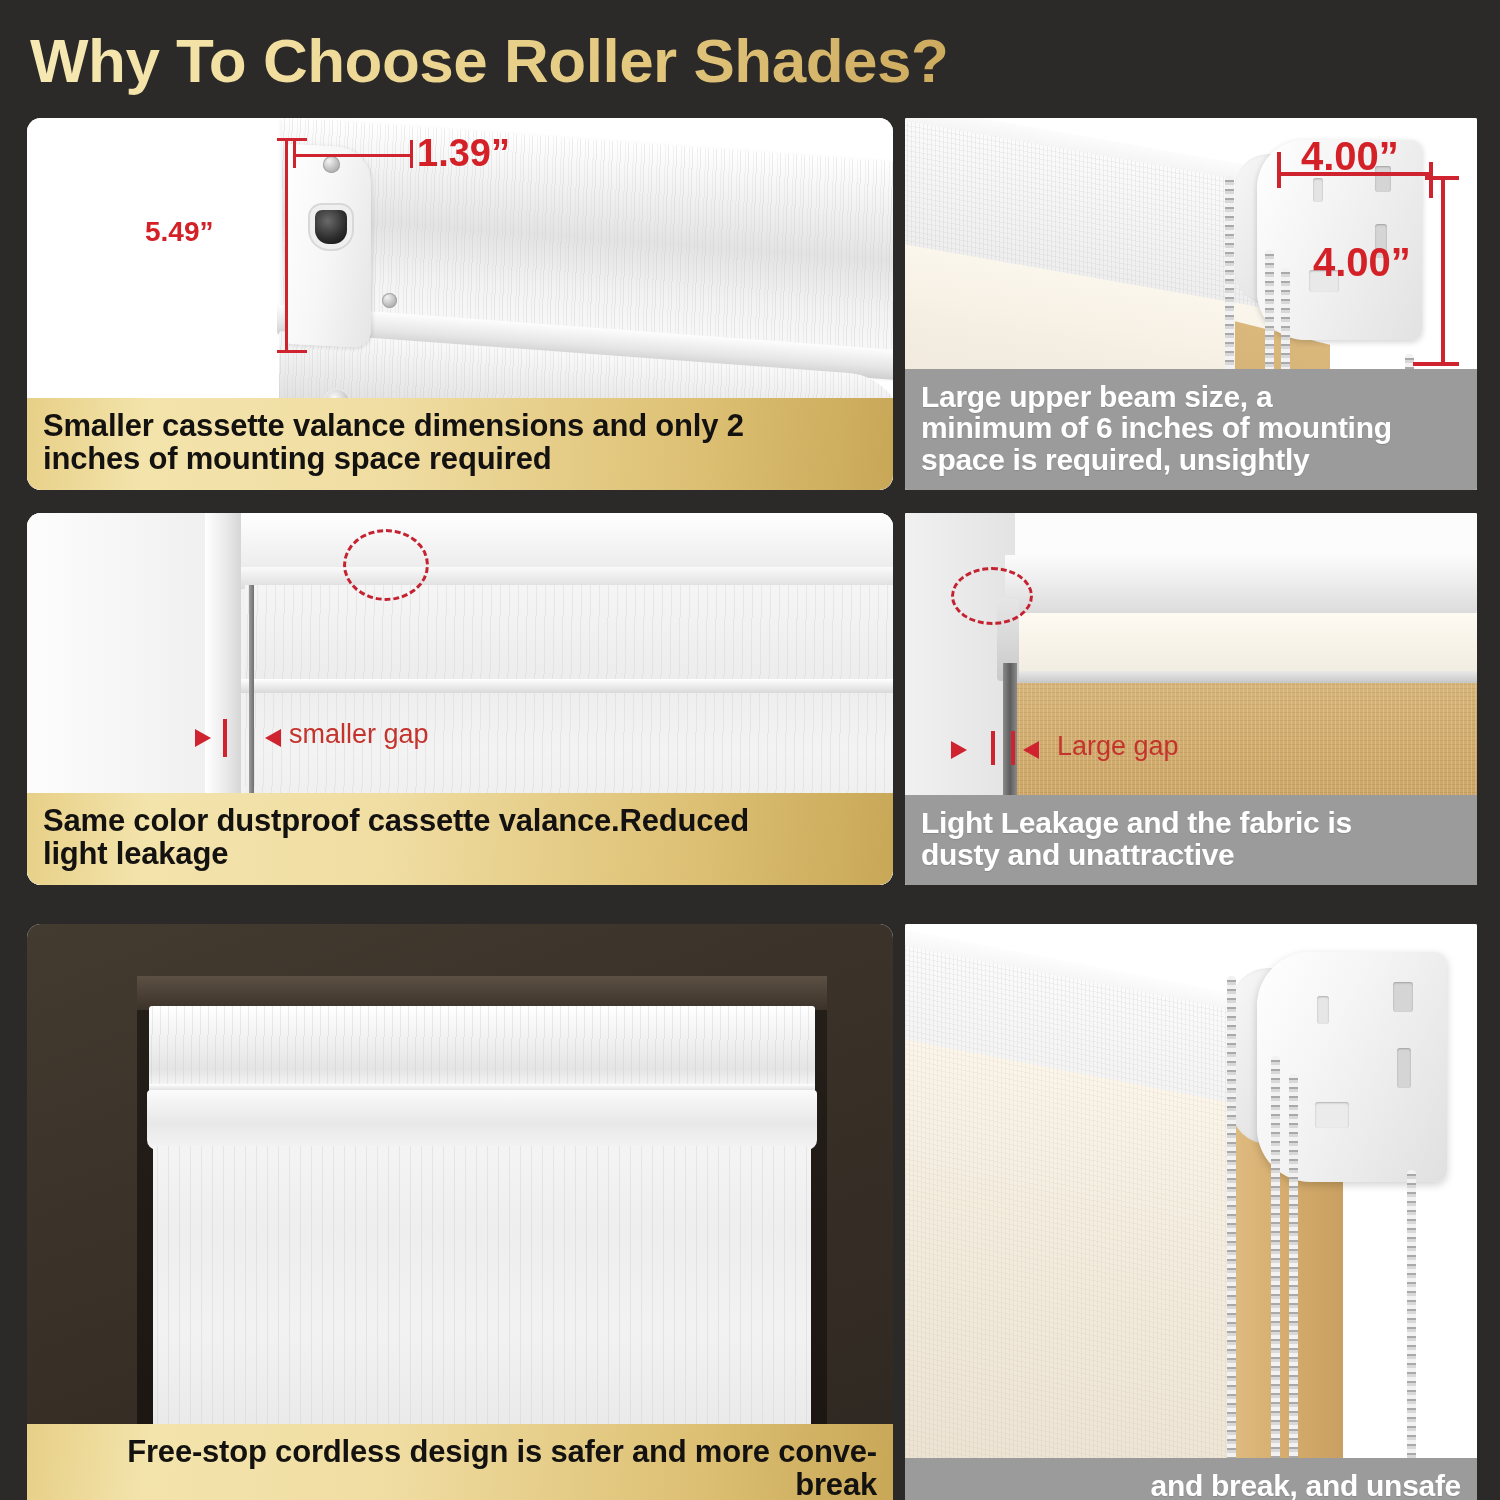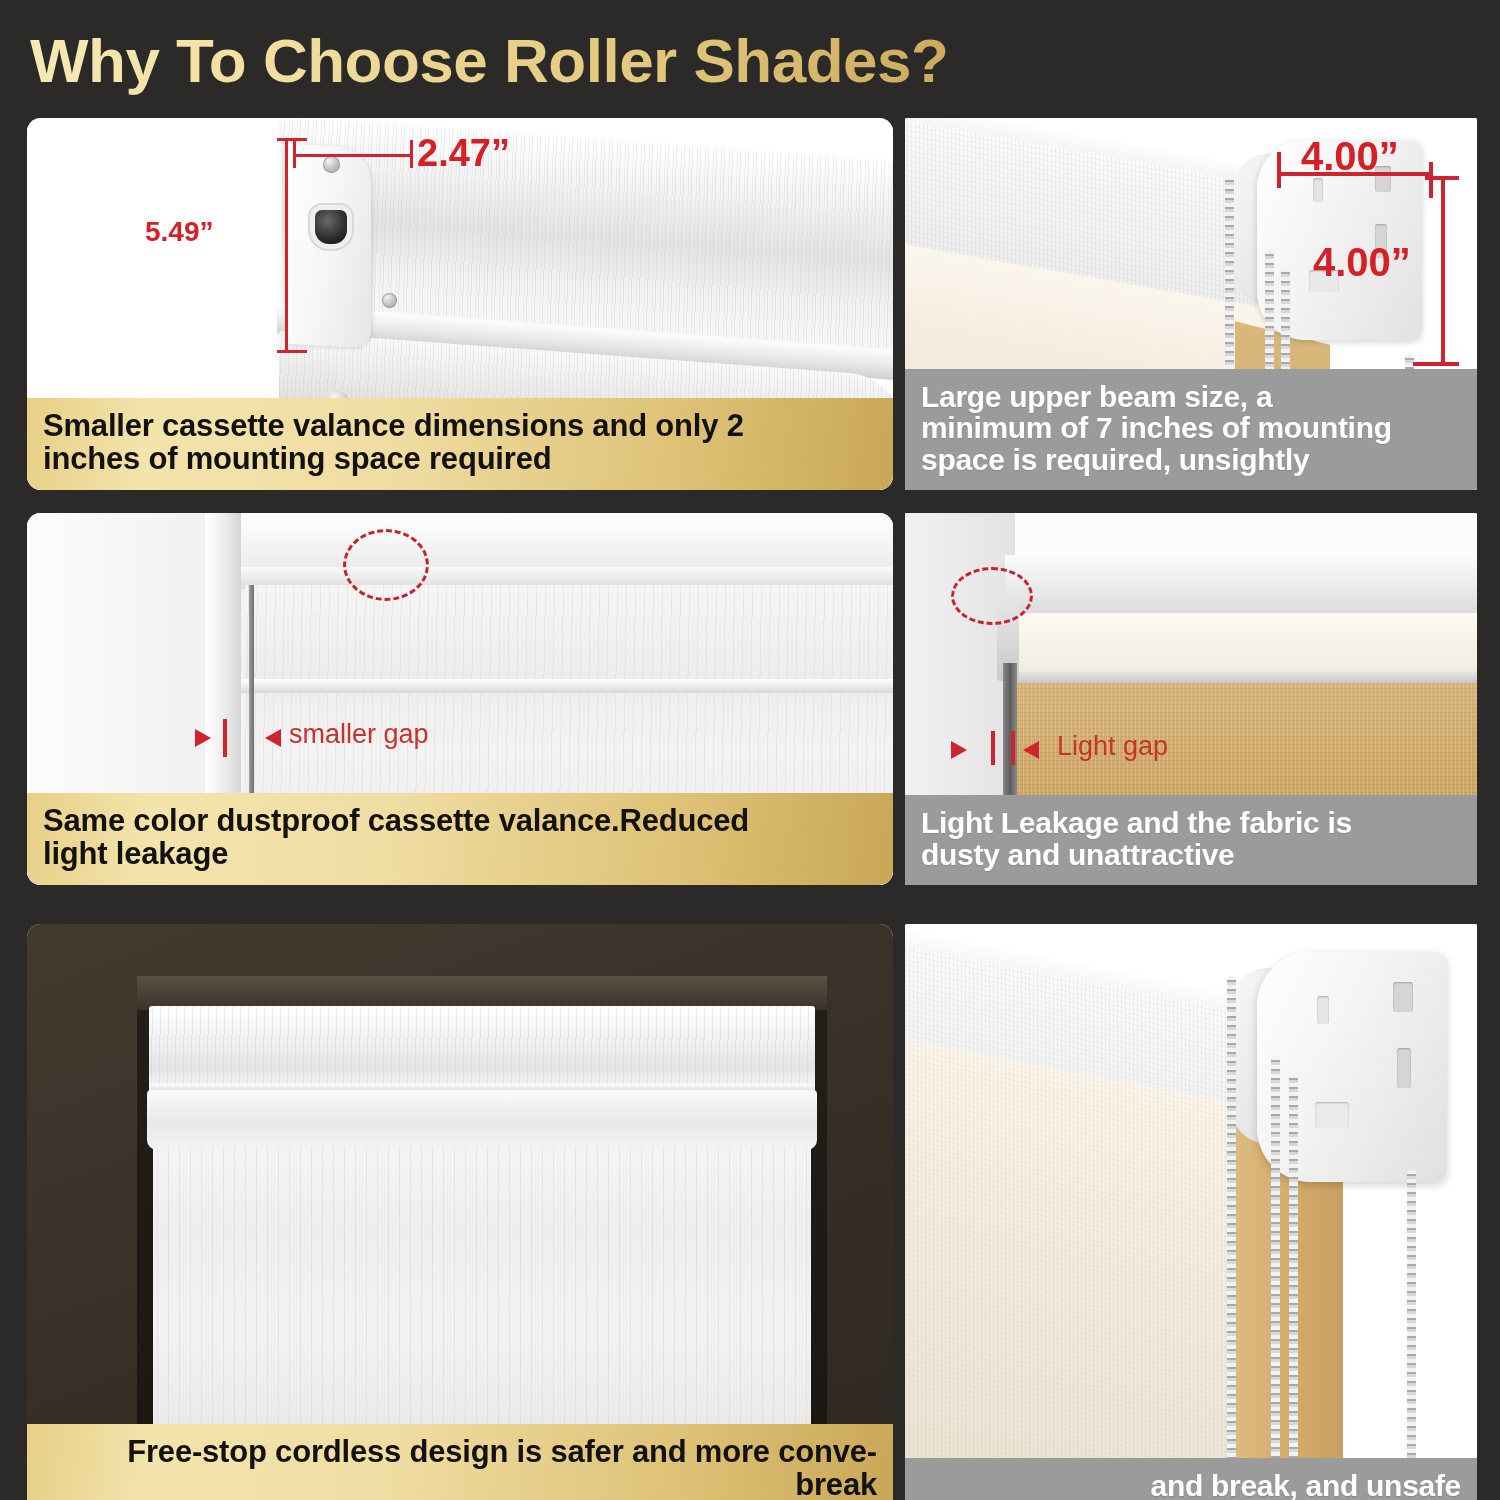--- a/index.html
+++ b/index.html
@@ -304,21 +304,21 @@
         </div>
       <div class="p1-cap"></div>
       <div class="p1-knob"></div>
       <div class="p1-screw a"></div>
       <div class="p1-screw b"></div>
       <div class="p1-screw c"></div>
 
       <div class="dline" style="left:266px;top:36px;width:120px;height:3px;"></div>
       <div class="dline" style="left:266px;top:22px;width:3px;height:28px;"></div>
       <div class="dline" style="left:383px;top:22px;width:3px;height:28px;"></div>
-      <div class="dim-txt" style="left:390px;top:14px;font-size:38px;">2.47”</div>
+      <div class="dim-txt" style="left:390px;top:14px;font-size:38px;">1.39”</div>
 
       <div class="dline" style="left:258px;top:20px;width:3px;height:215px;"></div>
       <div class="dline" style="left:250px;top:20px;width:30px;height:3px;"></div>
       <div class="dline" style="left:250px;top:232px;width:30px;height:3px;"></div>
       <div class="dim-txt" style="left:118px;top:98px;font-size:28px;">5.49”</div>
     </div>
 
     <div class="cap gold">
       <span class="ln">Smaller cassette valance dimensions and only 2</span>
       <span class="ln">inches of mounting space required</span>
@@ -356,21 +356,21 @@
       <div class="dim-txt" style="left:396px;top:16px;font-size:40px;">4.00”</div>
 
       <div class="dline" style="left:536px;top:58px;width:4px;height:190px;"></div>
       <div class="dline" style="left:520px;top:58px;width:34px;height:4px;"></div>
       <div class="dline" style="left:508px;top:244px;width:46px;height:4px;"></div>
       <div class="dim-txt" style="left:408px;top:122px;font-size:40px;">4.00”</div>
     </div>
 
     <div class="cap gray">
       <span class="ln">Large upper beam size, a</span>
-      <span class="ln">minimum of 7 inches of mounting</span>
+      <span class="ln">minimum of 6 inches of mounting</span>
       <span class="ln">space is required, unsightly</span>
     </div>
   </div>
 
   <div class="panel left r2">
     <div class="photo">
       <div class="p3bg"></div>
       <div class="p3-wallL"></div>
       <div class="p3-frameTop"></div>
       <div class="p3-frame"></div>
@@ -408,21 +408,21 @@
         </div>
       <div class="p4-brk"></div>
       <div class="p4-gapline"></div>
 
       <div class="dcircle" style="left:46px;top:54px;width:82px;height:58px;"></div>
 
       <div class="arrow r" style="left:46px;top:228px;"></div>
       <div class="dline" style="left:86px;top:218px;width:4px;height:34px;"></div>
       <div class="dline" style="left:106px;top:218px;width:4px;height:34px;"></div>
       <div class="arrow l" style="left:118px;top:228px;"></div>
-      <div class="gap-label" style="left:152px;top:218px;">Light gap</div>
+      <div class="gap-label" style="left:152px;top:218px;">Large gap</div>
     </div>
 
     <div class="cap gray">
       <span class="ln">Light Leakage and the fabric is</span>
       <span class="ln">dusty and unattractive</span>
     </div>
   </div>
 
   <div class="panel left r3">
     <div class="photo">

